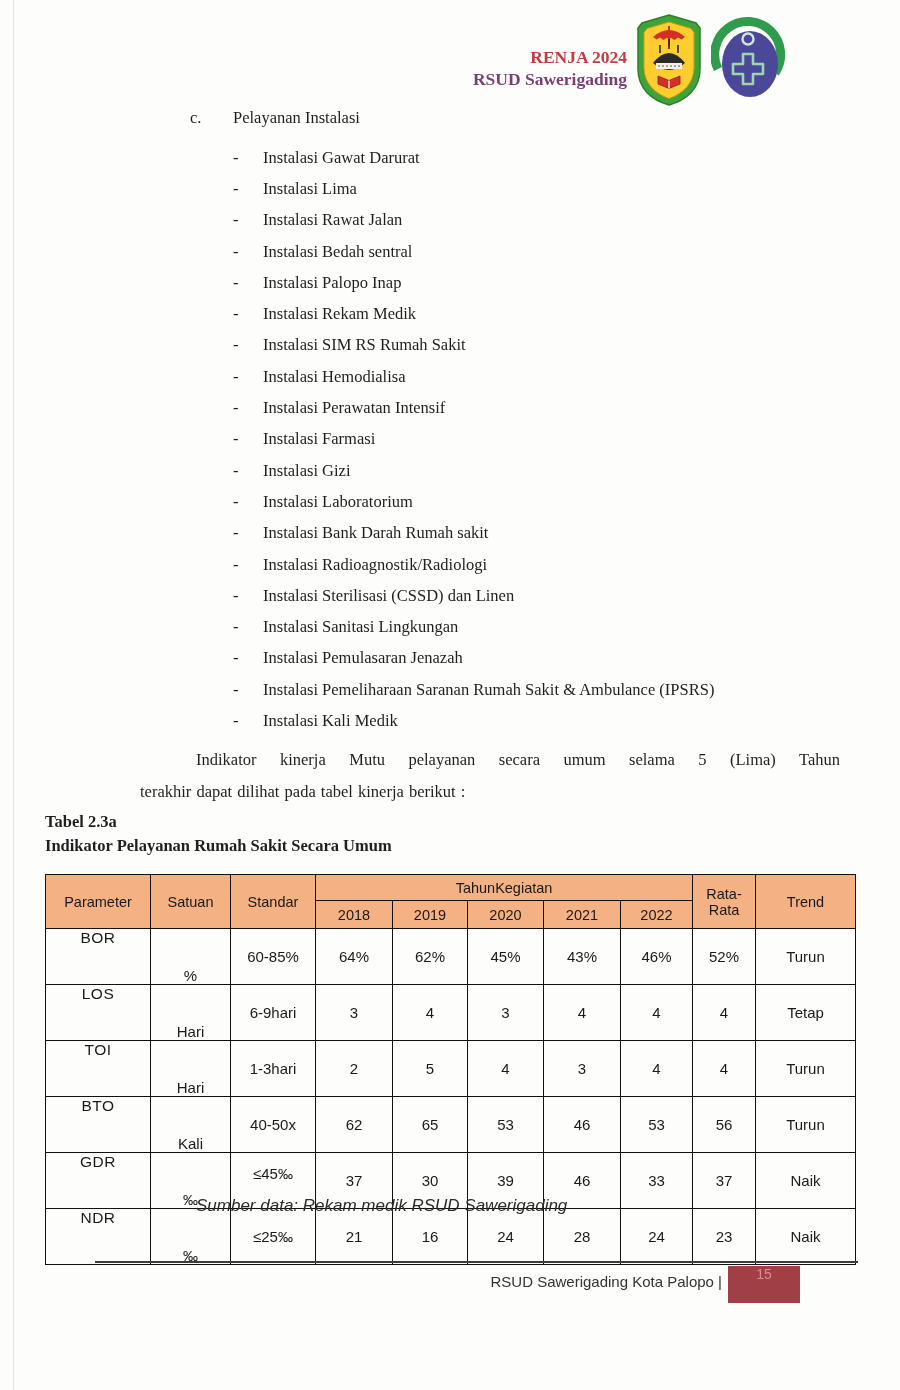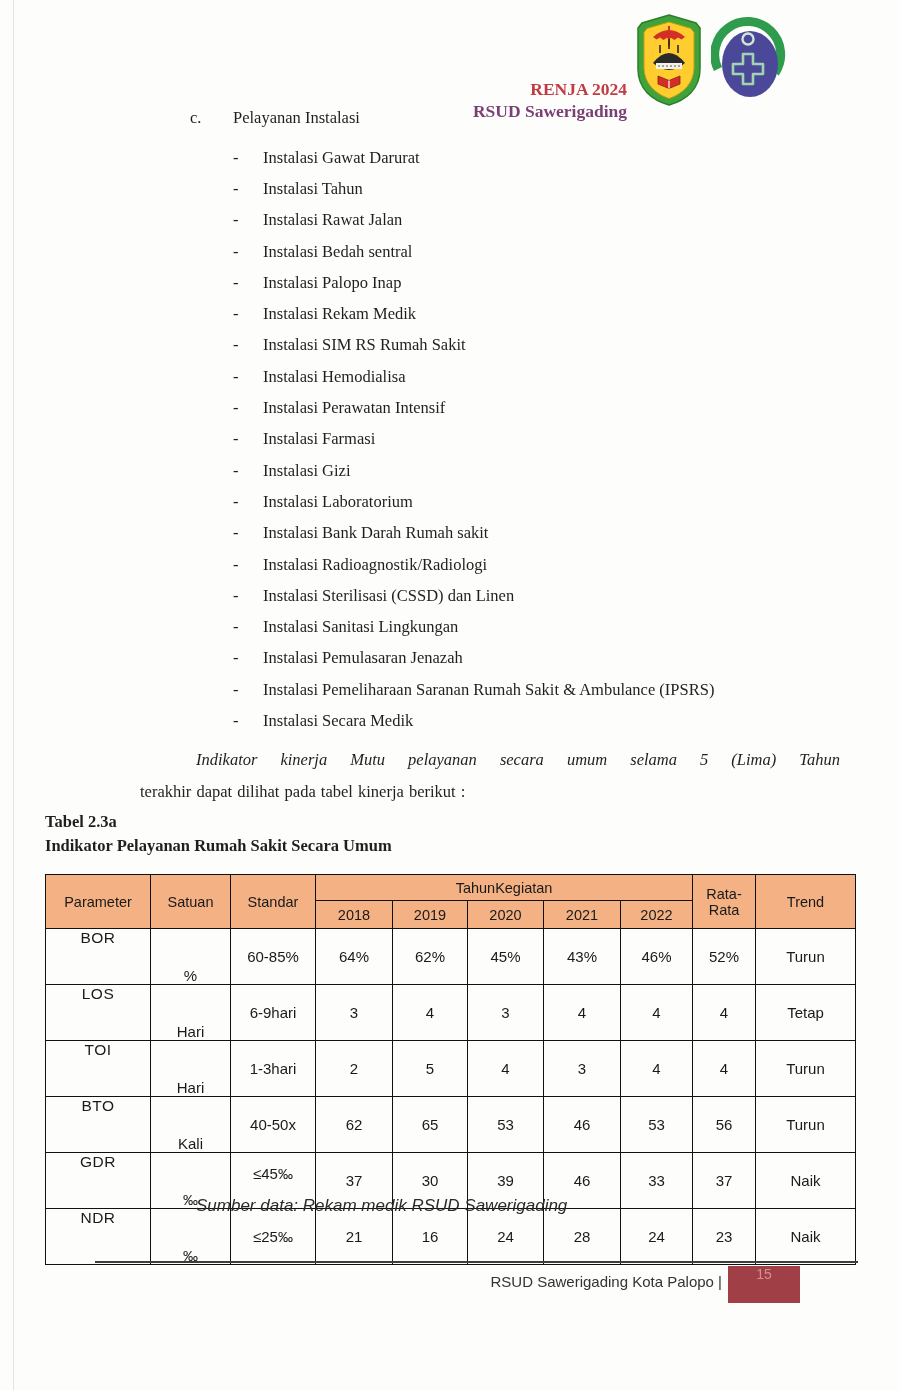--- a/index.html
+++ b/index.html
@@ -14,40 +14,40 @@
   }
   .scan-edge{
     position:absolute;left:13px;top:0;bottom:0;width:1px;
     background:#e2e2df;
   }
   
   .hdr-text{
     position:absolute;top:46px;right:273px;
     text-align:right;line-height:22px;
   }
-  .hdr-line1{font-size:17.5px;font-weight:bold;color:#C23B43;margin-top:32px;}
+  .hdr-line1{font-size:17.5px;font-weight:bold;color:#C23B43;}
   .hdr-line2{font-size:17.5px;font-weight:600;color:#7B3F75;}
   .logo1{position:absolute;left:632px;top:13px;}
   .logo2{position:absolute;left:711px;top:17px;}
   
   .list-block{position:absolute;left:190px;top:106px;width:660px;}
   .list-head{display:flex;font-size:16.5px;line-height:23px;}
   .list-head .lbl{width:43px;}
   .inst-list{list-style:none;margin:13px 0 0 0;padding:0;}
   .inst-list li{
     display:flex;height:31.3px;align-items:center;
     font-size:16.5px;
   }
   .inst-list .dash{margin-left:43px;width:30px;}
   
   .para{
     position:absolute;left:140px;top:744px;width:700px;
     font-size:16.5px;line-height:31.5px;word-spacing:1px;
   }
-  .para .l1{text-align:justify;text-align-last:justify;text-indent:56px;font-style:italic;}
+  .para .l1{text-align:justify;text-align-last:justify;text-indent:56px;}
   .para .l2{text-align:left;}
   
   .caption{
     position:absolute;left:45px;top:810px;width:708px;
     font-weight:bold;font-size:16.5px;line-height:23.5px;
   }
   
   table.ind{
     position:absolute;left:45px;top:874px;
     border-collapse:collapse;table-layout:fixed;width:810px;
@@ -140,21 +140,21 @@
       <span class="lbl">c.</span>
       <span>Pelayanan Instalasi</span>
     </div>
     <ul class="inst-list">
       <li>
           <span class="dash">-</span>
           <span>Instalasi Gawat Darurat</span>
         </li>
       <li>
           <span class="dash">-</span>
-          <span>Instalasi Tahun</span>
+          <span>Instalasi Lima</span>
         </li>
       <li>
           <span class="dash">-</span>
           <span>Instalasi Rawat Jalan</span>
         </li>
       <li>
           <span class="dash">-</span>
           <span>Instalasi Bedah sentral</span>
         </li>
       <li>
@@ -208,21 +208,21 @@
       <li>
           <span class="dash">-</span>
           <span>Instalasi Pemulasaran Jenazah</span>
         </li>
       <li>
           <span class="dash">-</span>
           <span>Instalasi Pemeliharaan Saranan Rumah Sakit &amp; Ambulance (IPSRS)</span>
         </li>
       <li>
           <span class="dash">-</span>
-          <span>Instalasi Secara Medik</span>
+          <span>Instalasi Kali Medik</span>
         </li>
     </ul>
   </div>
 
   <div class="para">
     <div class="l1">Indikator kinerja Mutu pelayanan secara umum selama 5 (Lima) Tahun</div>
     <div class="l2">terakhir dapat dilihat pada tabel kinerja berikut :</div>
   </div>
 
   <div class="caption">

